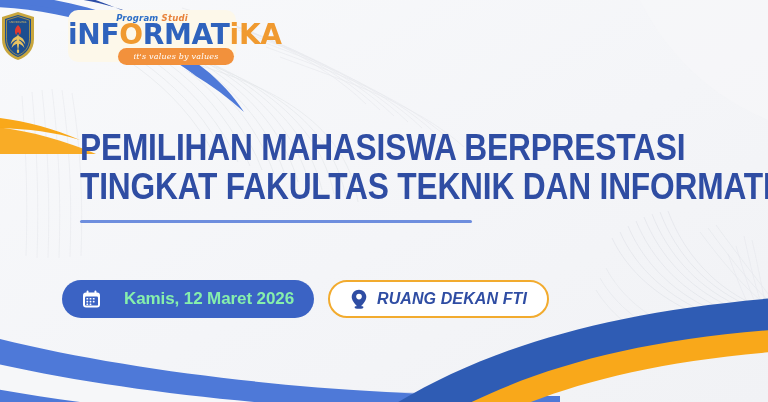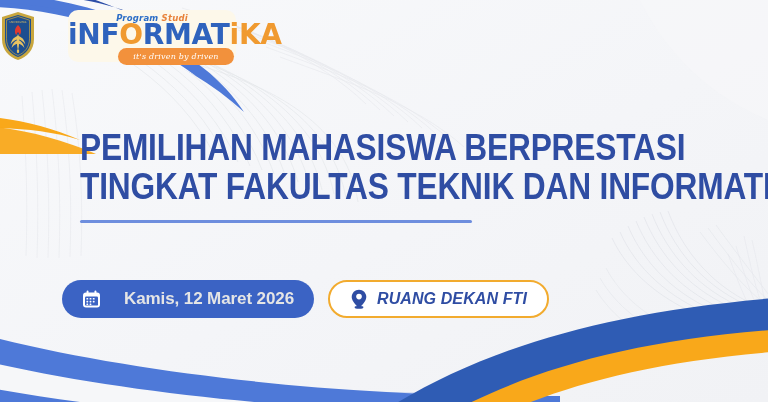--- a/index.html
+++ b/index.html
@@ -161,21 +161,21 @@
     padding: 0 20px;
     border-radius: 20px;
     font-size: 17px;
     font-weight: 700;
     white-space: nowrap;
     font-family: "Liberation Sans", sans-serif;
   }
 
   .badge-date {
     background: #3b63c4;
-    color: #e5e5e5;
+    color: #86efac;
     letter-spacing: -.1px;
     gap: 23px;
   }
 
   .badge-place {
     background: #ffffff;
     color: #2f4da3;
     border: 2px solid #f2ab2e;
     letter-spacing: .1px;
     font-size: 16px;
@@ -316,21 +316,21 @@
 
     <div class="informatika-logo">
       <div class="inf-top">
         <span>Program</span>
         <span class="st">Studi</span>
       </div>
       <div class="inf-main">
         <span class="c-b">iNF</span><span class="c-o">O</span><span class="c-b">RMAT</span><span class="c-o">i</span><span class="c-o">KA</span>
       </div>
       <div class="inf-ribbon">
-        <span>it's driven by driven</span>
+        <span>it's values by values</span>
       </div>
     </div>
   </div>
 
   <div class="content">
     <div class="title">
       <span class="title-line">PEMILIHAN MAHASISWA BERPRESTASI</span>
       <span class="title-line">TINGKAT FAKULTAS TEKNIK DAN INFORMATIKA</span>
     </div>
     <div class="title-rule"></div>

